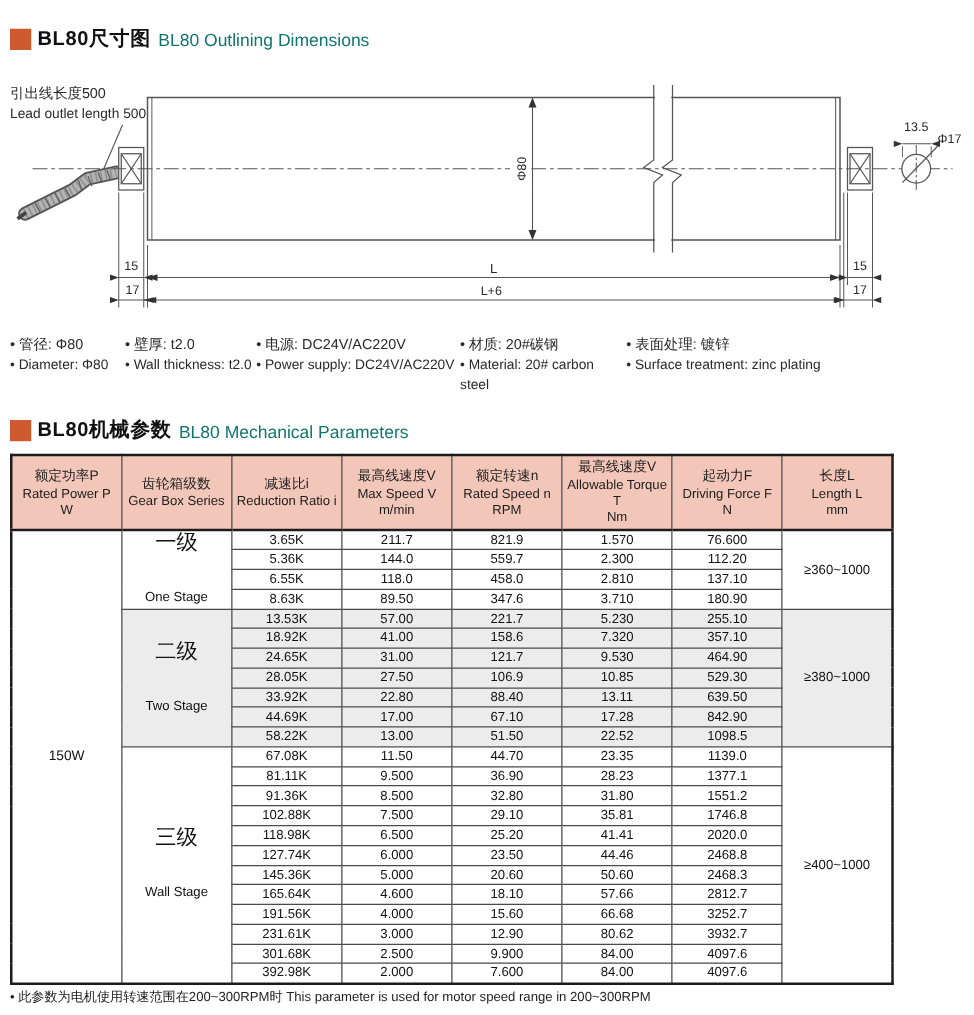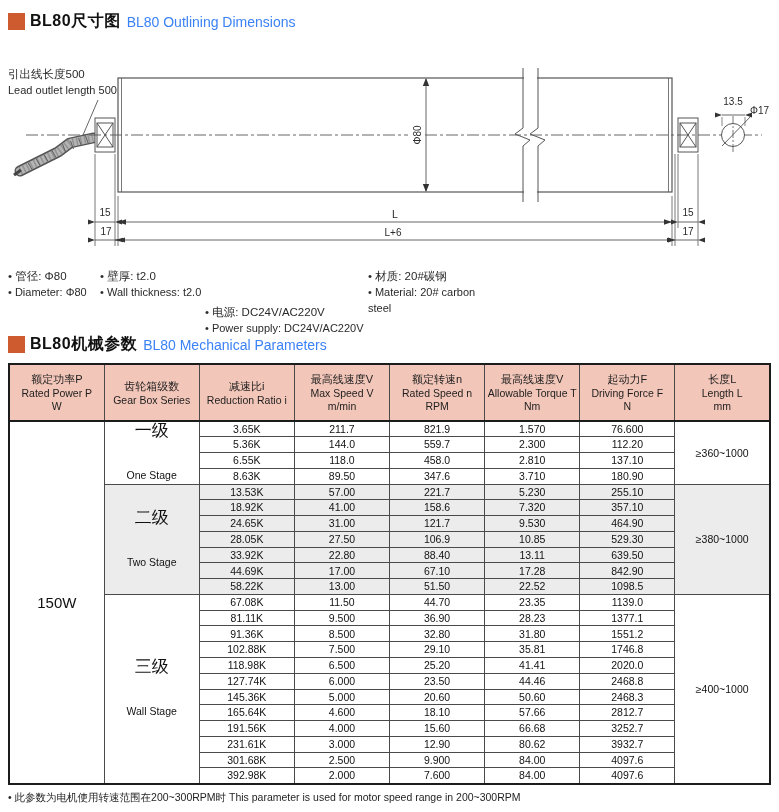--- a/index.html
+++ b/index.html
@@ -4,44 +4,44 @@
 <style>
   * { margin:0; padding:0; box-sizing:border-box; }
   html,body { background:#fff; }
   .page {
     position:relative; width:779px; height:812px; background:#fff;
     font-family:"Liberation Sans", sans-serif; color:#222; overflow:hidden;
   }
   .sec-title { position:absolute; left:8px; display:flex; align-items:center; }
   .sec-title .sq { width:17px; height:17px; background:var(--accent,#cd5b2f); margin-right:5px; }
   .sec-title .zh { font-size:16px; font-weight:bold; color:#111; letter-spacing:0.5px; }
-  .sec-title .en { font-size:14px; color:#3b82f6; margin-left:6px; }
-  #title1 { top:11px; }
+  .sec-title .en { font-size:14px; color:#0f766e; margin-left:6px; }
+  #title1 { top:21px; }
   #title2 { top:334px; }
   #drawing { position:absolute; top:58px; left:0; }
   #drawing text { font-family:"Liberation Sans", sans-serif; fill:#2a2a2a; }
   .dimtxt { font-size:10px; }
   .specs { position:absolute; top:268px; left:8px; display:flex; width:763px; }
   .spec-item .zh { font-size:11.5px; color:#2a2a2a; line-height:16px; }
   .spec-item .en { font-size:11px; color:#2a2a2a; line-height:16px; }
-  .w1{width:92px;} .w2{width:105px;} .w3{width:163px;margin-top:36px;} .w4{width:133px;} .w5{flex:1;}
+  .w1{width:92px;} .w2{width:105px;} .w3{width:163px;} .w4{width:133px;} .w5{flex:1;}
   #ptable {
-    position:absolute; top:363px; left:8px; width:763px;
+    position:absolute; top:363px; left:8px; width:707px;
     border-collapse:collapse; table-layout:fixed;
     border:2px solid #1c1c1c;
     padding-left:11px;
   }
   #ptable th, #ptable td { border:1px solid #4a4a4a; text-align:center; vertical-align:middle; }
   #ptable thead th { background:var(--header_bg,#f2c6b8); height:57px; font-weight:normal; padding:2px 0; }
   .h-zh { font-size:11px; color:#1e1e1e; line-height:15px; }
   .h-en { font-size:10.5px; color:#1e1e1e; line-height:13px; }
   #ptable thead th { border-bottom:2px solid #1c1c1c; }
   #ptable tbody td { height:15.78px; font-size:10.5px; line-height:1; color:#111; padding:0; background:#fff; }
   #ptable tbody tr.shaded td { background:var(--shade,#ececec); }
-  #ptable td.power { font-size:15px; }
+  #ptable td.power { font-size:11px; }
   .s-zh { font-size:17px; line-height:15px; }
   .s-en { font-size:10.5px; line-height:13px;margin-top:31px; }
   #footnote { position:absolute; top:791px; left:8px; font-size:10.5px; color:#1e1e1e; }
 </style>
 </head>
 <body>
 
 <div class="page">
 
   <div class="sec-title" id="title1">
@@ -171,20 +171,24 @@
       <div class="en">• Wall thickness: t2.0</div>
     </div>
     <div class="spec-item w3">
       <div class="zh">• 电源: DC24V/AC220V</div>
       <div class="en">• Power supply: DC24V/AC220V</div>
     </div>
     <div class="spec-item w4">
       <div class="zh">• 材质: 20#碳钢</div>
       <div class="en">• Material: 20# carbon steel</div>
     </div>
+    <div class="spec-item w5">
+      <div class="zh">• 表面处理: 镀锌</div>
+      <div class="en">• Surface treatment: zinc plating</div>
+    </div>
   </div>
 
   <div class="sec-title" id="title2">
     <span class="sq"></span>
     <span class="zh">BL80机械参数</span>
     <span class="en">BL80 Mechanical Parameters</span>
   </div>
 
   <table id="ptable">
     <thead>

